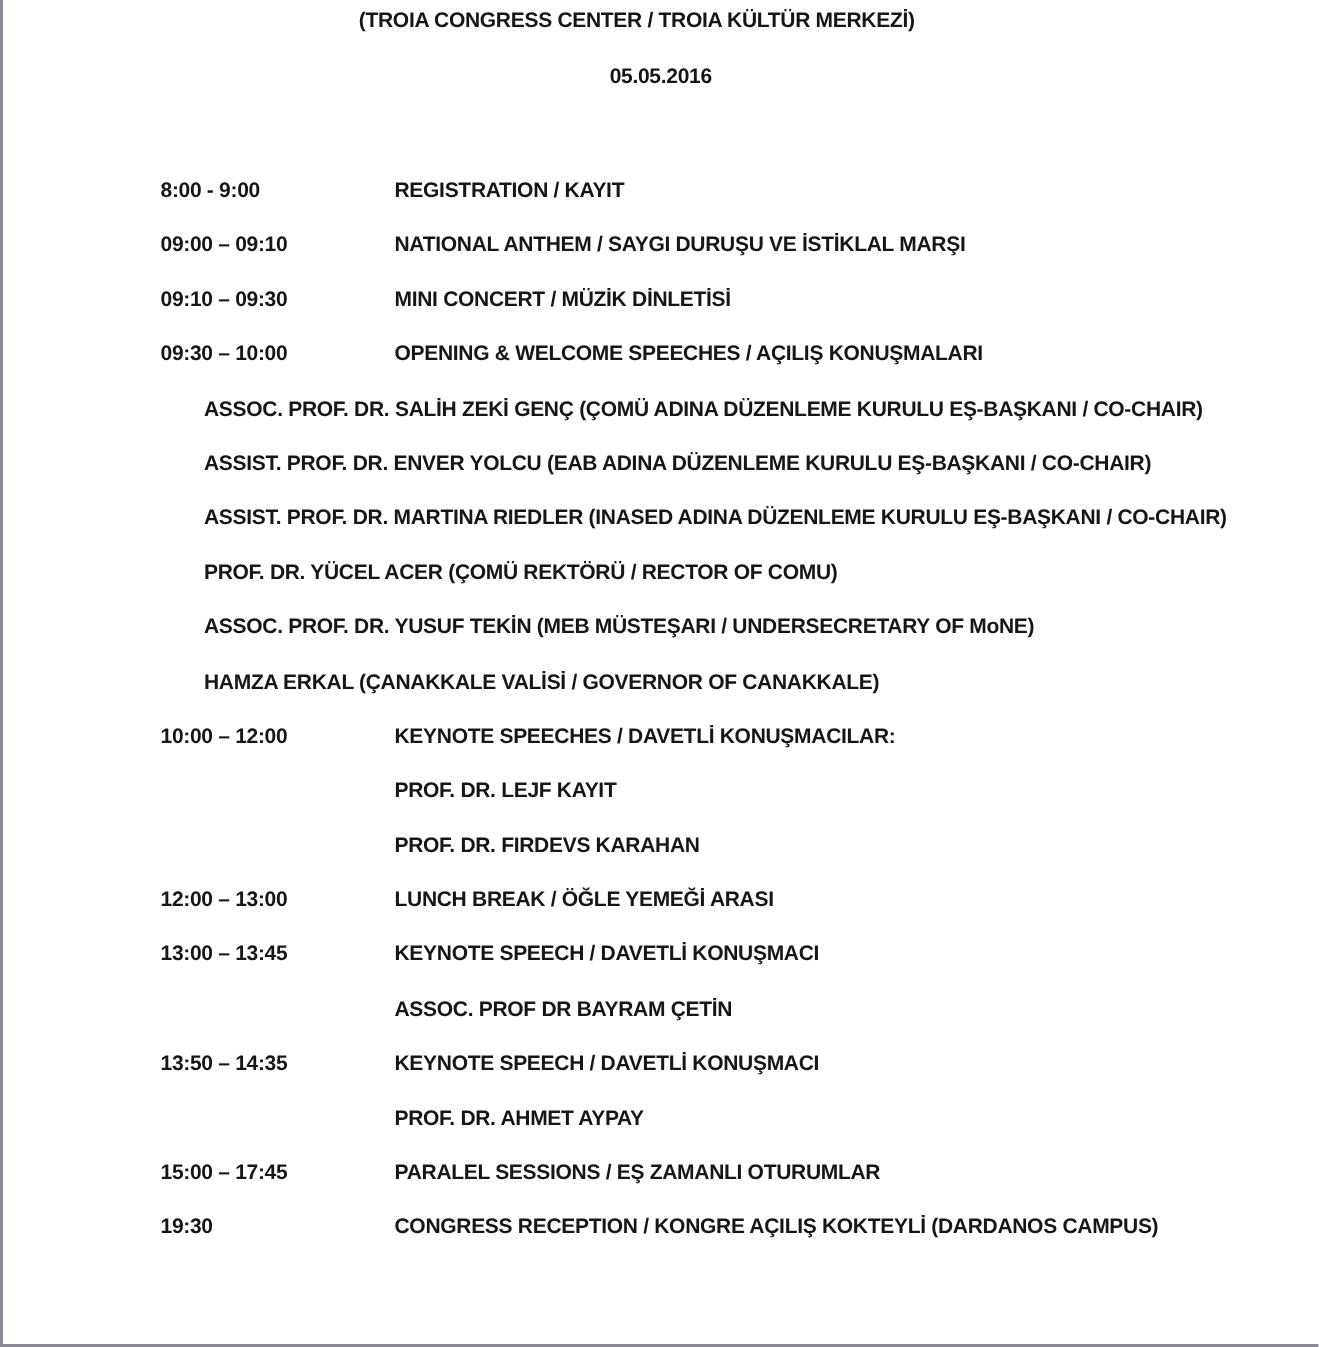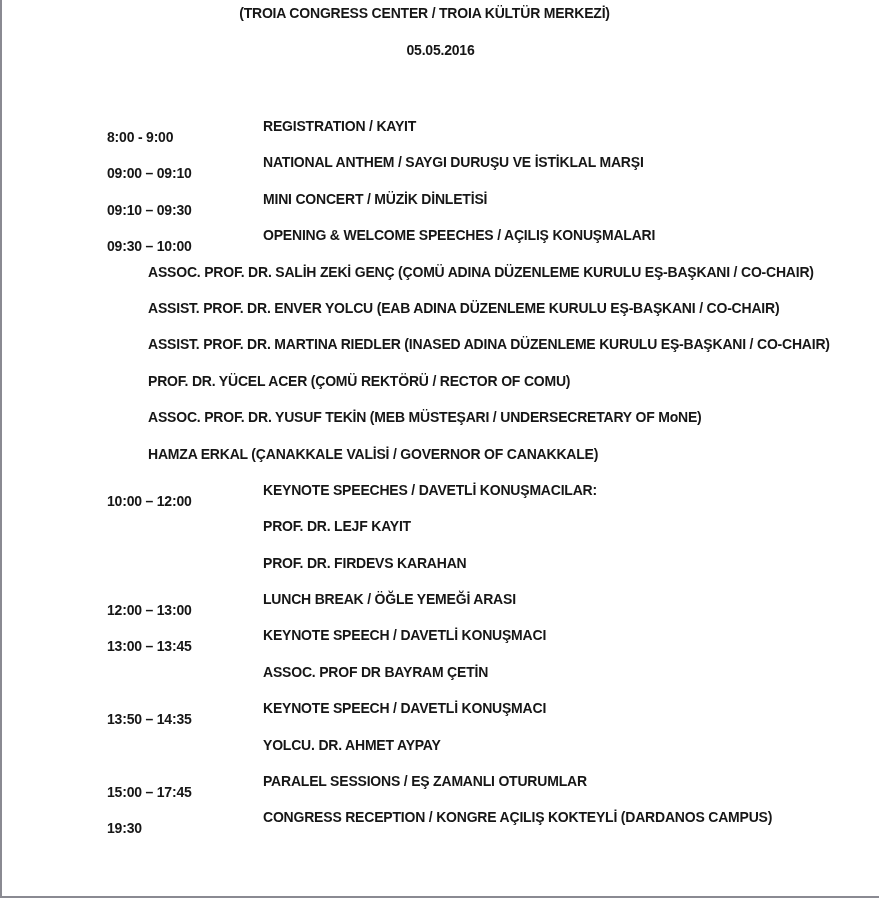--- a/index.html
+++ b/index.html
@@ -35,28 +35,28 @@
   .venue-line{top:5px;}
   .date-line{top:42px;padding-left:16px;}
   .schedule{
     position:absolute;top:118px;left:0;width:879px;
   }
   .row{
     position:relative;
     height:36.4px;
   }
   .row .time{
-    position:absolute;left:107px;top:11px;
+    position:absolute;left:107px;top:0;
     font-size:14px;letter-spacing:-0.2px;white-space:pre;
   }
   .row .text{
     position:absolute;left:263px;top:0;
     font-size:14px;letter-spacing:-0.2px;white-space:pre;
   }
-  .row.indent1 .text{left:148px;text-align:center;}
+  .row.indent1 .text{left:136px;text-align:center;}
   .row.indent2 .text{left:263px;}
 </style>
 </head>
 <body>
 
 <div class="page-border-left"></div>
 <div class="page-border-bottom"></div>
 
 <div class="header-line venue-line">(TROIA CONGRESS CENTER / TROIA KÜLTÜR MERKEZİ)</div>
 
@@ -116,21 +116,21 @@
       <span class="text">KEYNOTE SPEECH / DAVETLİ KONUŞMACI</span>
     </div>
     <div class="row indent2">
       <span class="text">ASSOC. PROF DR BAYRAM ÇETİN</span>
     </div>
     <div class="row">
       <span class="time">13:50 – 14:35</span>
       <span class="text">KEYNOTE SPEECH / DAVETLİ KONUŞMACI</span>
     </div>
     <div class="row indent2">
-      <span class="text">YOLCU. DR. AHMET AYPAY</span>
+      <span class="text">PROF. DR. AHMET AYPAY</span>
     </div>
     <div class="row">
       <span class="time">15:00 – 17:45</span>
       <span class="text">PARALEL SESSIONS / EŞ ZAMANLI OTURUMLAR</span>
     </div>
     <div class="row">
       <span class="time">19:30</span>
       <span class="text">CONGRESS RECEPTION / KONGRE AÇILIŞ KOKTEYLİ (DARDANOS CAMPUS)</span>
     </div>
   </div>

